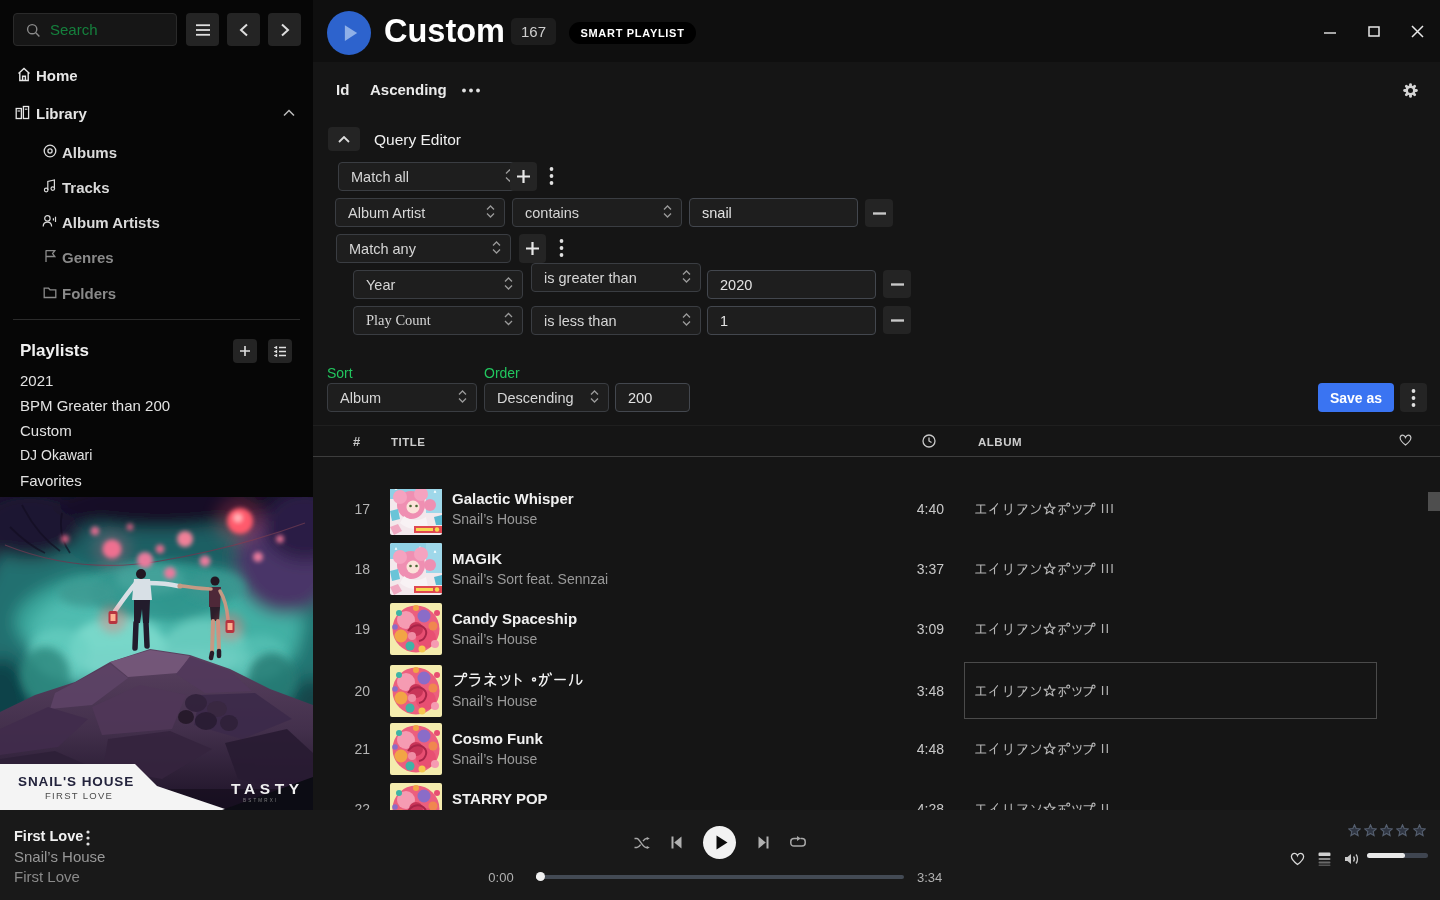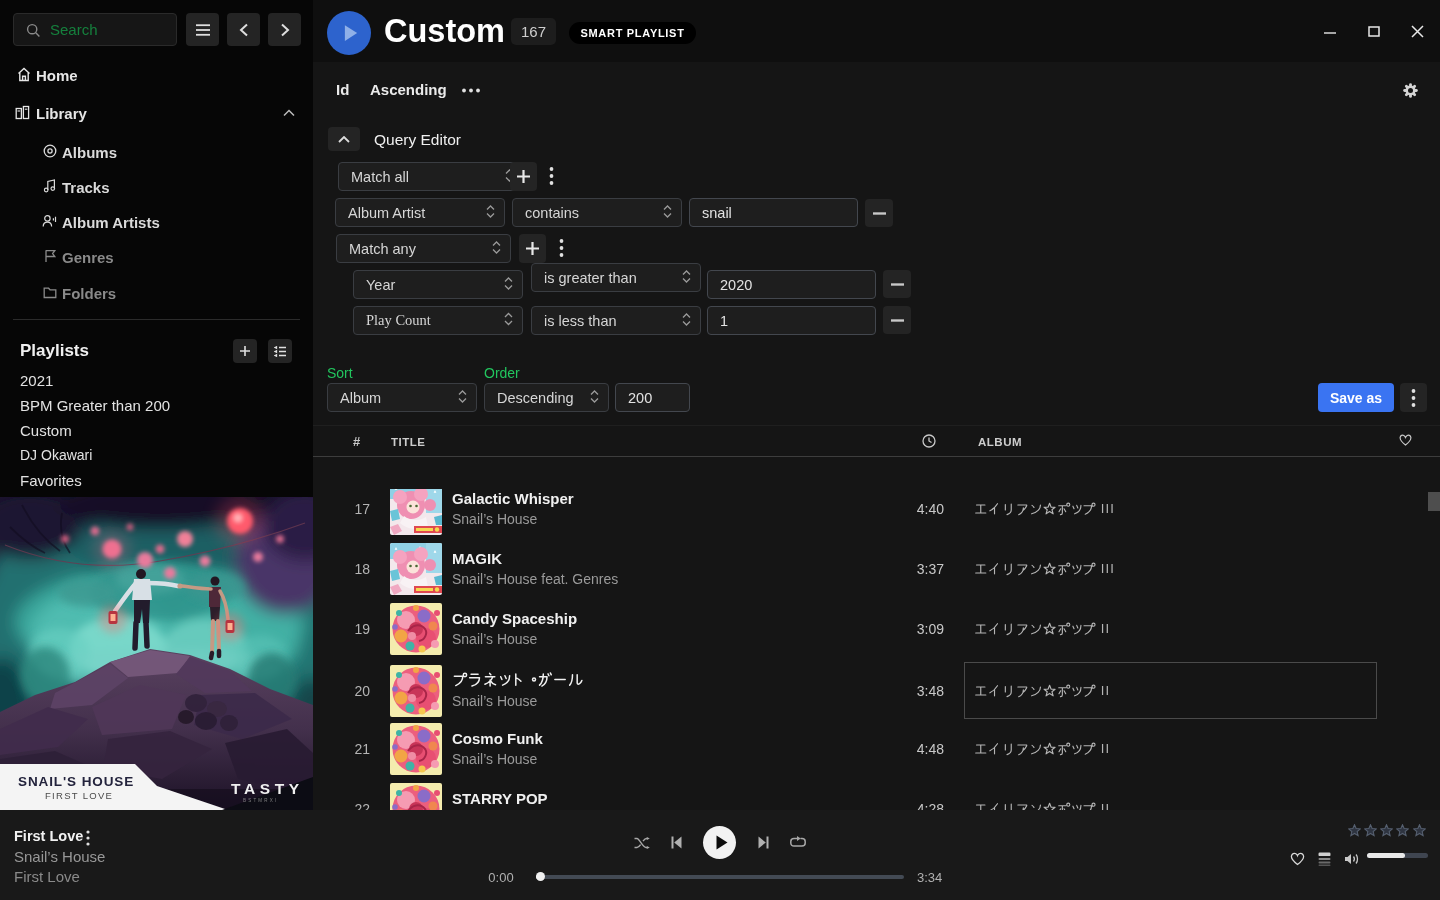--- a/index.html
+++ b/index.html
@@ -440,21 +440,21 @@
               <circle cx="26.5" cy="23" r="1.3" fill="#4a6a35"></circle>
   <path d="M14,33 C20,38 30,38 36,34 L38,44 C28,48 16,46 10,40 Z" fill="#f8f2f4"></path>
   <path d="M0,28 L8,26 L10,36 L2,38 Z" fill="#6ac4d8"></path>
   <path d="M44,34 L52,32 L52,42 L46,42 Z" fill="#5ab8d0"></path>
   <rect x="24" y="43" width="28" height="7" fill="#e04850"></rect>
   <rect x="26" y="45" width="17" height="3" fill="#f5d94f"></rect>
   <circle cx="47" cy="46.5" r="2.2" fill="#f5d94f"></circle>
   <path d="M0,44 L8,41 L12,48 L4,52 Z" fill="#f0a8c2"></path>
 </svg></div>
     <div class="abs" style="left:139px;top:11px;"><span style="color:#f0f0f0;font-size:15px;font-weight:bold;">MAGIK</span></div>
-    <div class="abs" style="left:139px;top:32px;color:#9a9a9a;font-size:14px;">Snail’s House feat. Genres</div>
+    <div class="abs" style="left:139px;top:32px;color:#9a9a9a;font-size:14px;">Snail’s Sort feat. Sennzai</div>
     <div class="abs" style="left:561px;top:22px;width:70px;text-align:right;color:#c8c8c8;font-size:14px;">3:37</div>
     <div class="abs" style="left:661px;top:23px;"><svg width="143" height="15.5" style="overflow:visible">
               <path d="M3,3.5 H13 M8,3.5 V13 M2,13 H14" transform="translate(0,0) scale(0.84375)" fill="none" stroke="#b5b5b5" stroke-width="1.362962962962963" stroke-linecap="round" stroke-linejoin="round"></path>
               <path d="M11.5,2 C9,6 5.5,9 2.5,10.5 M8,6.5 V14" transform="translate(13.77,0) scale(0.84375)" fill="none" stroke="#b5b5b5" stroke-width="1.362962962962963" stroke-linecap="round" stroke-linejoin="round"></path>
               <path d="M4.5,3 V9.5 M11.5,2.5 V9.5 C11.5,12 9.5,14 6.5,15" transform="translate(27.54,0) scale(0.84375)" fill="none" stroke="#b5b5b5" stroke-width="1.362962962962963" stroke-linecap="round" stroke-linejoin="round"></path>
               <path d="M3,3.5 H13.5 L13.5,4.5 C12.5,7 11,8.5 9,10 M9.5,7 C9.5,10 7.5,13.5 4,15" transform="translate(41.31,0) scale(0.84375)" fill="none" stroke="#b5b5b5" stroke-width="1.362962962962963" stroke-linecap="round" stroke-linejoin="round"></path>
               <path d="M3.5,4 C4.5,4.6 5.2,5.4 5.8,6.4 M13.5,3.5 C13.5,8 9.5,12.5 3,14" transform="translate(55.08,0) scale(0.84375)" fill="none" stroke="#b5b5b5" stroke-width="1.362962962962963" stroke-linecap="round" stroke-linejoin="round"></path>
               <path d="M8,1.5 L9.7,6 L14.5,6.2 L10.8,9.2 L12.2,14 L8,11.2 L3.8,14 L5.2,9.2 L1.5,6.2 L6.3,6 Z" transform="translate(68.85,0) scale(0.84375)" fill="none" stroke="#b5b5b5" stroke-width="1.362962962962963" stroke-linecap="round" stroke-linejoin="round"></path>
               <path d="M2.5,4.5 H11 M6.8,4.5 V13 C6.8,14 6,15 4.5,15 M4.8,8 L2.8,11.5 M8.8,8 L10.8,11.5 M12,3.2 A1.8,1.8 0 1,0 15.6,3.2 A1.8,1.8 0 1,0 12,3.2" transform="translate(82.61999999999999,0) scale(0.84375)" fill="none" stroke="#b5b5b5" stroke-width="1.362962962962963" stroke-linecap="round" stroke-linejoin="round"></path>
               <path d="M3,5 L4.3,8 M7.5,4 L8.8,7 M12.5,4 C12.5,8.5 9.5,12.5 5,14" transform="translate(96.38999999999999,0) scale(0.84375)" fill="none" stroke="#b5b5b5" stroke-width="1.362962962962963" stroke-linecap="round" stroke-linejoin="round"></path>

